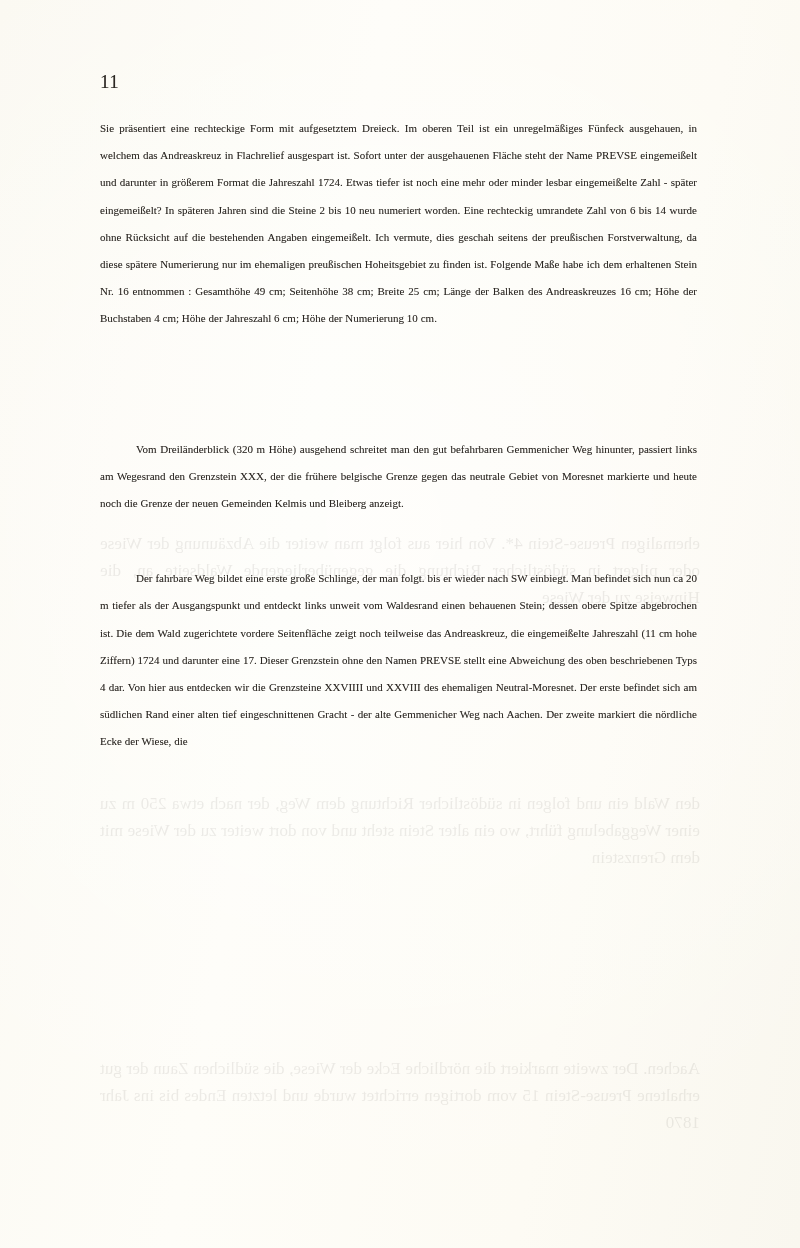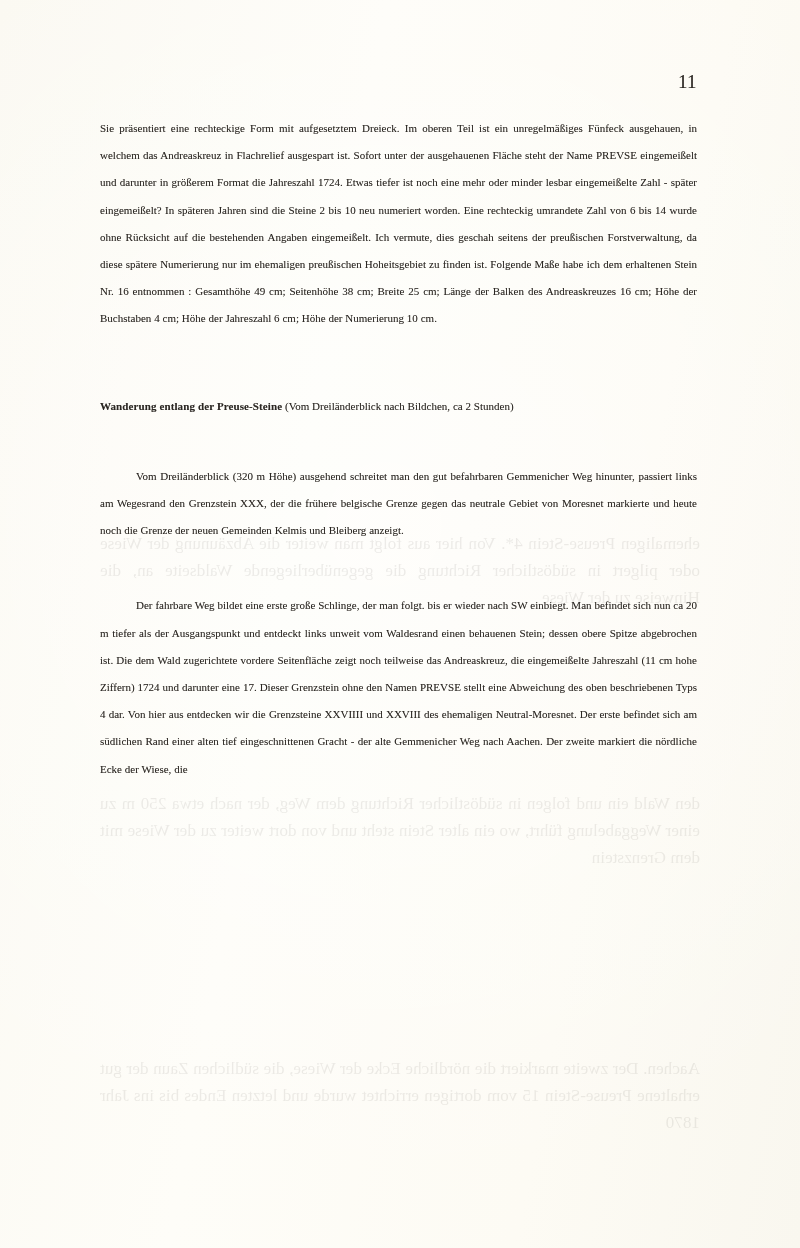--- a/index.html
+++ b/index.html
@@ -51,21 +51,20 @@
   .bleed-c { top: 1055px; }
 
   .content {
     position: absolute;
     left: 100px;
     top: 70px;
     width: 597px;
   }
 
   .folio {
-    text-align: right;
     font-size: 19px;
     line-height: 24px;
     letter-spacing: 0.4px;
     margin: 0 0 21px 0;
     color: #2b2723;
   }
 
   p.body {
     margin: 0;
     font-size: 11px;
@@ -112,21 +111,20 @@
   <div class="bleed-through bleed-c">Aachen. Der zweite markiert die nördliche Ecke der Wiese, die südlichen Zaun der gut erhaltene Preuse-Stein 15 vom dortigen errichtet wurde und letzten Endes bis ins Jahr 1870</div>
 
   <div class="content">
 
     <div class="folio">11</div>
 
     <p class="body">Sie präsentiert eine rechteckige Form mit aufgesetztem Dreieck. Im oberen Teil ist ein unregelmäßiges Fünfeck ausgehauen, in welchem das Andreaskreuz in Flachrelief ausgespart ist. Sofort unter der ausgehauenen Fläche steht der Name PREVSE eingemeißelt und darunter in größerem Format die Jahreszahl 1724. Etwas tiefer ist noch eine mehr oder minder lesbar eingemeißelte Zahl - später eingemeißelt? In späteren Jahren sind die Steine 2 bis 10 neu numeriert worden. Eine rechteckig umrandete Zahl von 6 bis 14 wurde ohne Rücksicht auf die bestehenden Angaben eingemeißelt. Ich vermute, dies geschah seitens der preußischen Forstverwaltung, da diese spätere Numerierung nur im ehemaligen preußischen Hoheitsgebiet zu finden ist. Folgende Maße habe ich dem erhaltenen Stein Nr. 16 entnommen : Gesamthöhe 49 cm; Seitenhöhe 38 cm; Breite 25 cm; Länge der Balken des Andreaskreuzes 16 cm; Höhe der Buchstaben 4 cm; Höhe der Jahreszahl 6 cm; Höhe der Numerierung 10 cm.</p>
 
     <div class="gap-section"></div>
 
-    <p class="body"><span class="run-in-heading">Wanderung entlang der Preuse-Steine</span><span> (Vom Dreiländerblick nach Bildchen, ca 2 Stunden)</span></p>
 
     <p class="body indent">Vom Dreiländerblick (320 m Höhe) ausgehend schreitet man den gut befahrbaren Gemmenicher Weg hinunter, passiert links am Wegesrand den Grenzstein XXX, der die frühere belgische Grenze gegen das neutrale Gebiet von Moresnet markierte und heute noch die Grenze der neuen Gemeinden Kelmis und Bleiberg anzeigt.</p>
 
     <div class="gap-para"></div>
 
     <p class="body indent">Der fahrbare Weg bildet eine erste große Schlinge, der man folgt. bis er wieder nach SW einbiegt. Man befindet sich nun ca 20 m tiefer als der Ausgangspunkt und entdeckt links unweit vom Waldesrand einen behauenen Stein; dessen obere Spitze abgebrochen ist. Die dem Wald zugerichtete vordere Seitenfläche zeigt noch teilweise das Andreaskreuz, die eingemeißelte Jahreszahl (11 cm hohe Ziffern) 1724 und darunter eine 17. Dieser Grenzstein ohne den Namen PREVSE stellt eine Abweichung des oben beschriebenen Typs 4 dar. Von hier aus entdecken wir die Grenzsteine XXVIIII und XXVIII des ehemaligen Neutral-Moresnet. Der erste befindet sich am südlichen Rand einer alten tief eingeschnittenen Gracht - der alte Gemmenicher Weg nach Aachen. Der zweite markiert die nördliche Ecke der Wiese, die</p>
 
   </div>
 </div>
 

